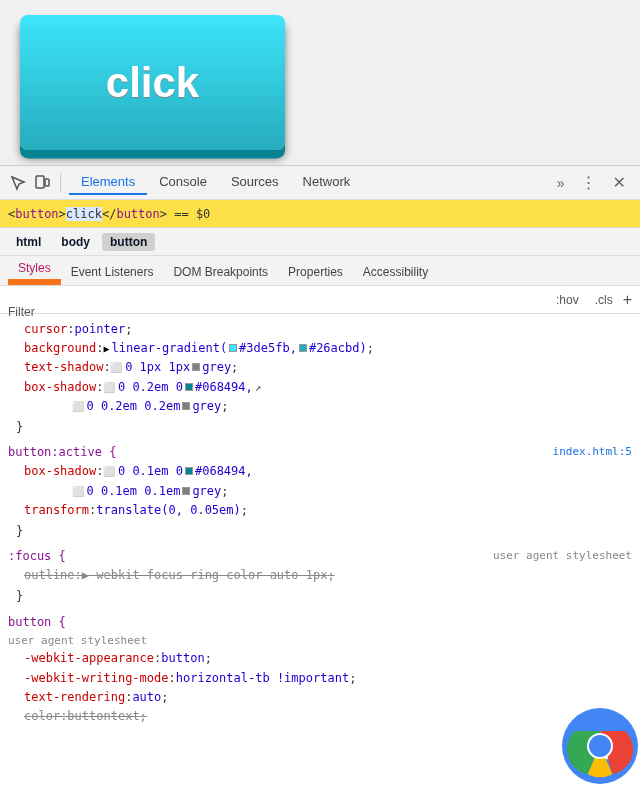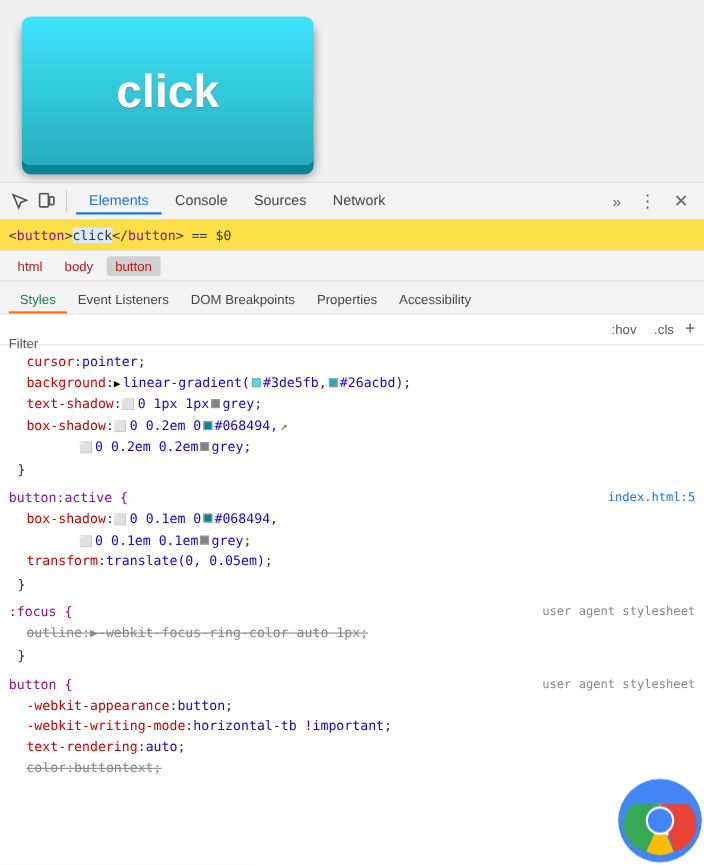--- a/index.html
+++ b/index.html
@@ -129,21 +129,22 @@
       padding: 0 8px;
       border-bottom: 1px solid #ddd;
       font-size: 12px;
       gap: 4px;
     }
 
     .html-bc-item {
       padding: 2px 8px;
       border-radius: 3px;
       cursor: pointer;
-      color: #b91c1c;
+      color: #0f172a;
+      font-weight: bold;
     }
     .html-bc-item.active { background: #d0d0d0; }
 
     
     .sub-tabs {
       display: flex;
       background: #f3f3f3;
       border-bottom: 1px solid #ddd;
       height: 30px;
       align-items: flex-end;
@@ -152,22 +153,22 @@
 
     .sub-tab-item {
       padding: 4px 10px;
       font-size: 12px;
       color: #444;
       cursor: pointer;
       border-bottom: 2px solid transparent;
       white-space: nowrap;
     }
     .sub-tab-item.active {
-      color: #15803d;
-      border-bottom: 2px solid #f97316;
+      color: #be185d;
+      border-bottom: 6px solid #f97316;
       margin-top: 15px;
     }
 
     
     .styles-filter-row {
       display: flex;
       align-items: center;
       height: 28px;
       padding: 0 8px;
       border-bottom: 1px solid #ddd;
@@ -404,21 +405,21 @@
       <div class="prop-line">
         <span class="prop-name strikethrough">outline</span>
           <span class="prop-colon strikethrough">:▶ </span>
         <span class="prop-value strikethrough">-webkit-focus-ring-color auto 1px</span>
           <span class="prop-semi strikethrough">;</span>
       </div>
       <div class="closing-brace">}</div>
     </div>
 
     <div class="style-block">
-      <div style="display:flex; justify-content:space-between;">
+      <div style="display:flex; justify-content:space-between;flex-direction:column;">
         <span class="selector">button {</span>
         <span style="color:#888;font-size:11px;">user agent stylesheet</span>
       </div>
       <div class="prop-line">
         <span class="prop-name">-webkit-appearance</span>
           <span class="prop-colon">: </span>
         <span class="prop-value">button</span>
           <span class="prop-semi">;</span>
       </div>
       <div class="prop-line">

